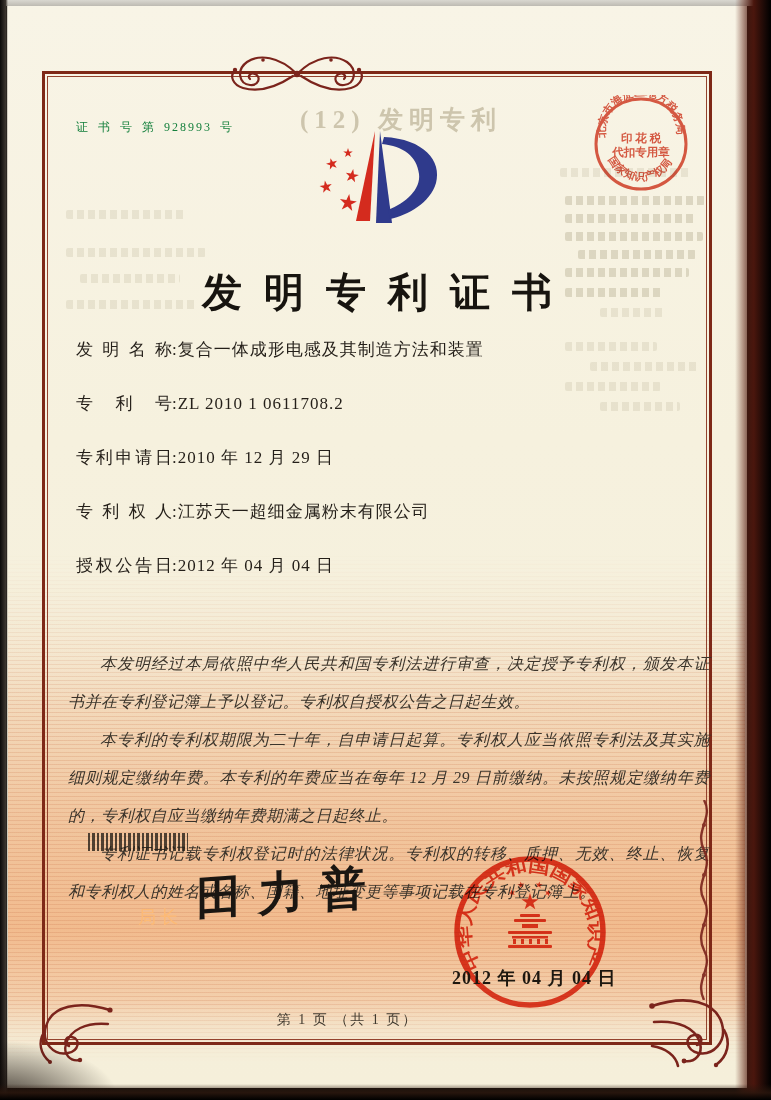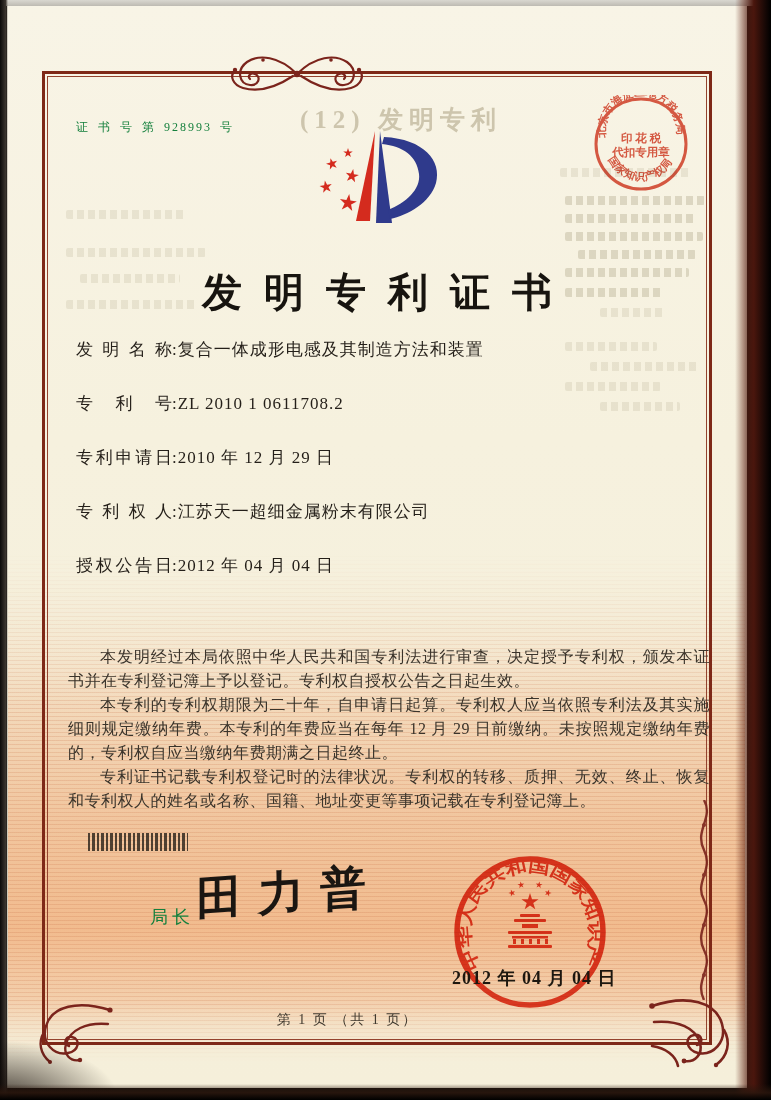--- a/index.html
+++ b/index.html
@@ -45,35 +45,35 @@
     font-size:40px;font-weight:bold;color:#17140f;
     letter-spacing:22px;text-indent:22px;margin-top:28px;
   }
   .fields{left:76px;top:338px;width:620px;}
   .frow{height:54px;font-size:17px;color:#241f19;white-space:nowrap;}
   .frow .lab{display:inline-block;width:96px;text-align:justify;text-align-last:justify;}
   .frow .col{display:inline-block;}
   .frow .val{margin-left:1px;letter-spacing:1px;}
   .paras{left:68px;top:645px;width:642px;}
   .paras p{
-    margin:0;font-size:16px;line-height:24px;color:#3b342b;
-    text-indent:2em;text-align:justify;letter-spacing:.5px;
+    margin:0;font-size:16px;line-height:38px;color:#3b342b;
+    text-indent:2em;text-align:justify;letter-spacing:.5px;font-style:italic;
   }
   .gline{
     position:absolute;height:9px;border-radius:2px;
     background:repeating-linear-gradient(90deg, rgba(158,148,116,.6) 0 7px, rgba(158,148,116,0) 7px 11px);
     filter:blur(.7px);opacity:.5;
   }
   .gline.lt{opacity:.28;}
   .barcode{
     left:88px;top:833px;width:100px;height:18px;opacity:.78;
     background:repeating-linear-gradient(90deg,#221c15 0 2px, rgba(0,0,0,0) 2px 4px, #221c15 4px 7px, rgba(0,0,0,0) 7px 9px);
     filter:blur(.3px);
   }
-  .director{left:138px;top:905px;font-size:18px;color:#15803d;letter-spacing:4px;margin-left:12px;}
+  .director{left:138px;top:905px;font-size:18px;color:#fdba74;letter-spacing:4px;}
   .sig{
     left:196px;top:862px;font-size:46px;font-weight:bold;color:#1a1612;
     letter-spacing:16px;transform:rotate(-4deg) skewX(-4deg);
   }
   .seal{left:450px;top:852px;width:160px;height:160px;mix-blend-mode:multiply;opacity:.95;}
   .seal-date{
     left:452px;top:966px;font-size:18px;font-weight:bold;color:#1d170f;letter-spacing:1px;
   }
   .stamp{left:592px;top:95px;width:98px;height:98px;mix-blend-mode:multiply;opacity:.88;}
   .footer{left:240px;top:1011px;width:215px;text-align:center;font-size:14px;color:#40392e;letter-spacing:2px;}

